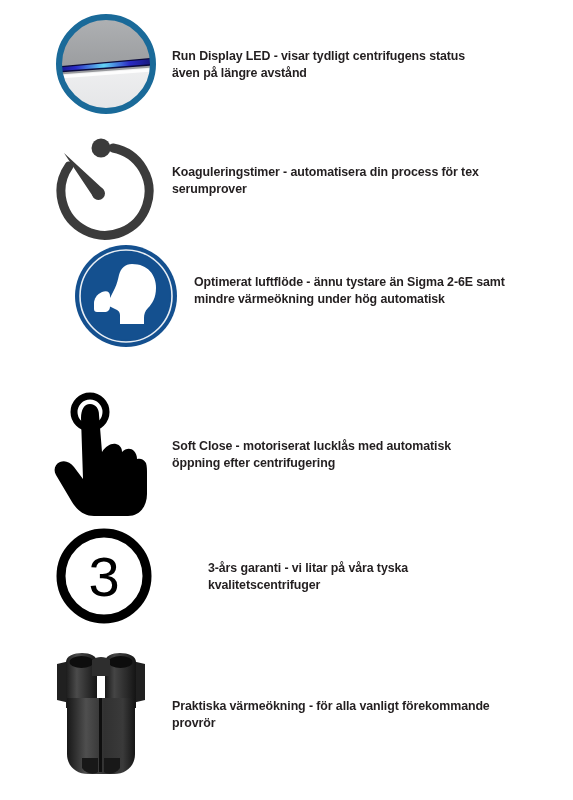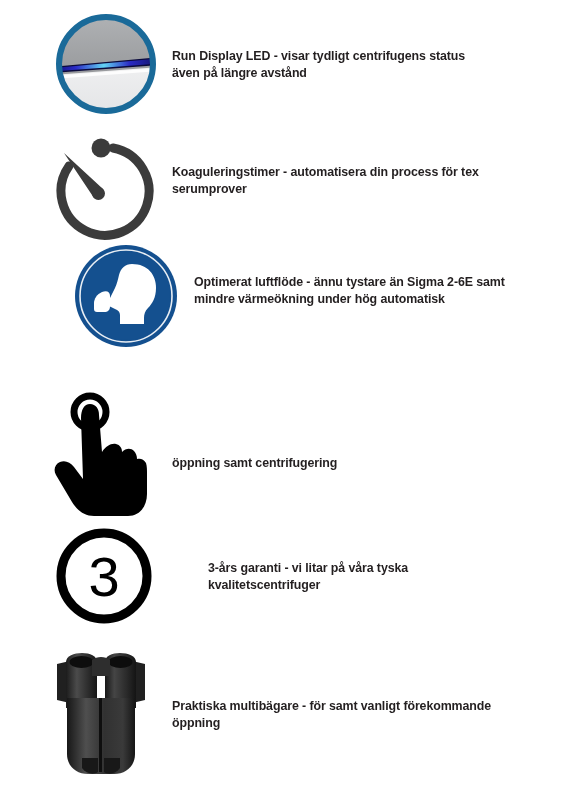--- a/index.html
+++ b/index.html
@@ -182,22 +182,22 @@
                  C 34 126 27 120 22 112
                  L 6 85
                  C 3 80 5 74 10 72
                  C 15 70 20 72 24 77
                  L 33 89
                  L 31 28
                  C 31 20 34 14 40 14 Z" fill="#000000"></path>
       </svg>
     </div>
     <div class="feature-text">
-      <br>
-      <span>öppning samt centrifugering</span>
+      <span>Soft Close - motoriserat lucklås med automatisk</span><br>
+      <span>öppning efter centrifugering</span>
     </div>
   </div>
 
   <div class="feature-row" id="row-4">
     <div class="icon-cell">
       <svg viewBox="0 0 100 100" width="100" height="100" aria-hidden="true">
         <circle cx="50" cy="50" r="43" fill="none" stroke="#000000" stroke-width="9"></circle>
         <text x="50" y="50" text-anchor="middle" dominant-baseline="central" font-family="Liberation Sans, sans-serif" font-size="56" font-weight="400" fill="#000000" id="warranty-number">3</text>
       </svg>
     </div>
@@ -245,18 +245,18 @@
 
         <path d="M 15 50 L 83 50 L 83 106 C 83 118 74 126 62 126 L 36 126 C 24 126 15 118 15 106 Z" fill="url(#gbody)"></path>
 
         <rect x="47" y="50" width="3" height="74" fill="#0e0e0e"></rect>
 
         <path d="M 30 120 C 34 126 42 127 46 124 L 46 110 L 30 110 Z" fill="#181818"></path>
         <path d="M 68 120 C 64 126 56 127 52 124 L 52 110 L 68 110 Z" fill="#181818"></path>
       </svg>
     </div>
     <div class="feature-text">
-      <span>Praktiska multibägare - för samt vanligt förekommande</span><br>
-      <span>öppning</span>
+      <span>Praktiska värmeökning - för alla vanligt förekommande</span><br>
+      <span>provrör</span>
     </div>
   </div>
 
 </div>
 
 </body></html>

